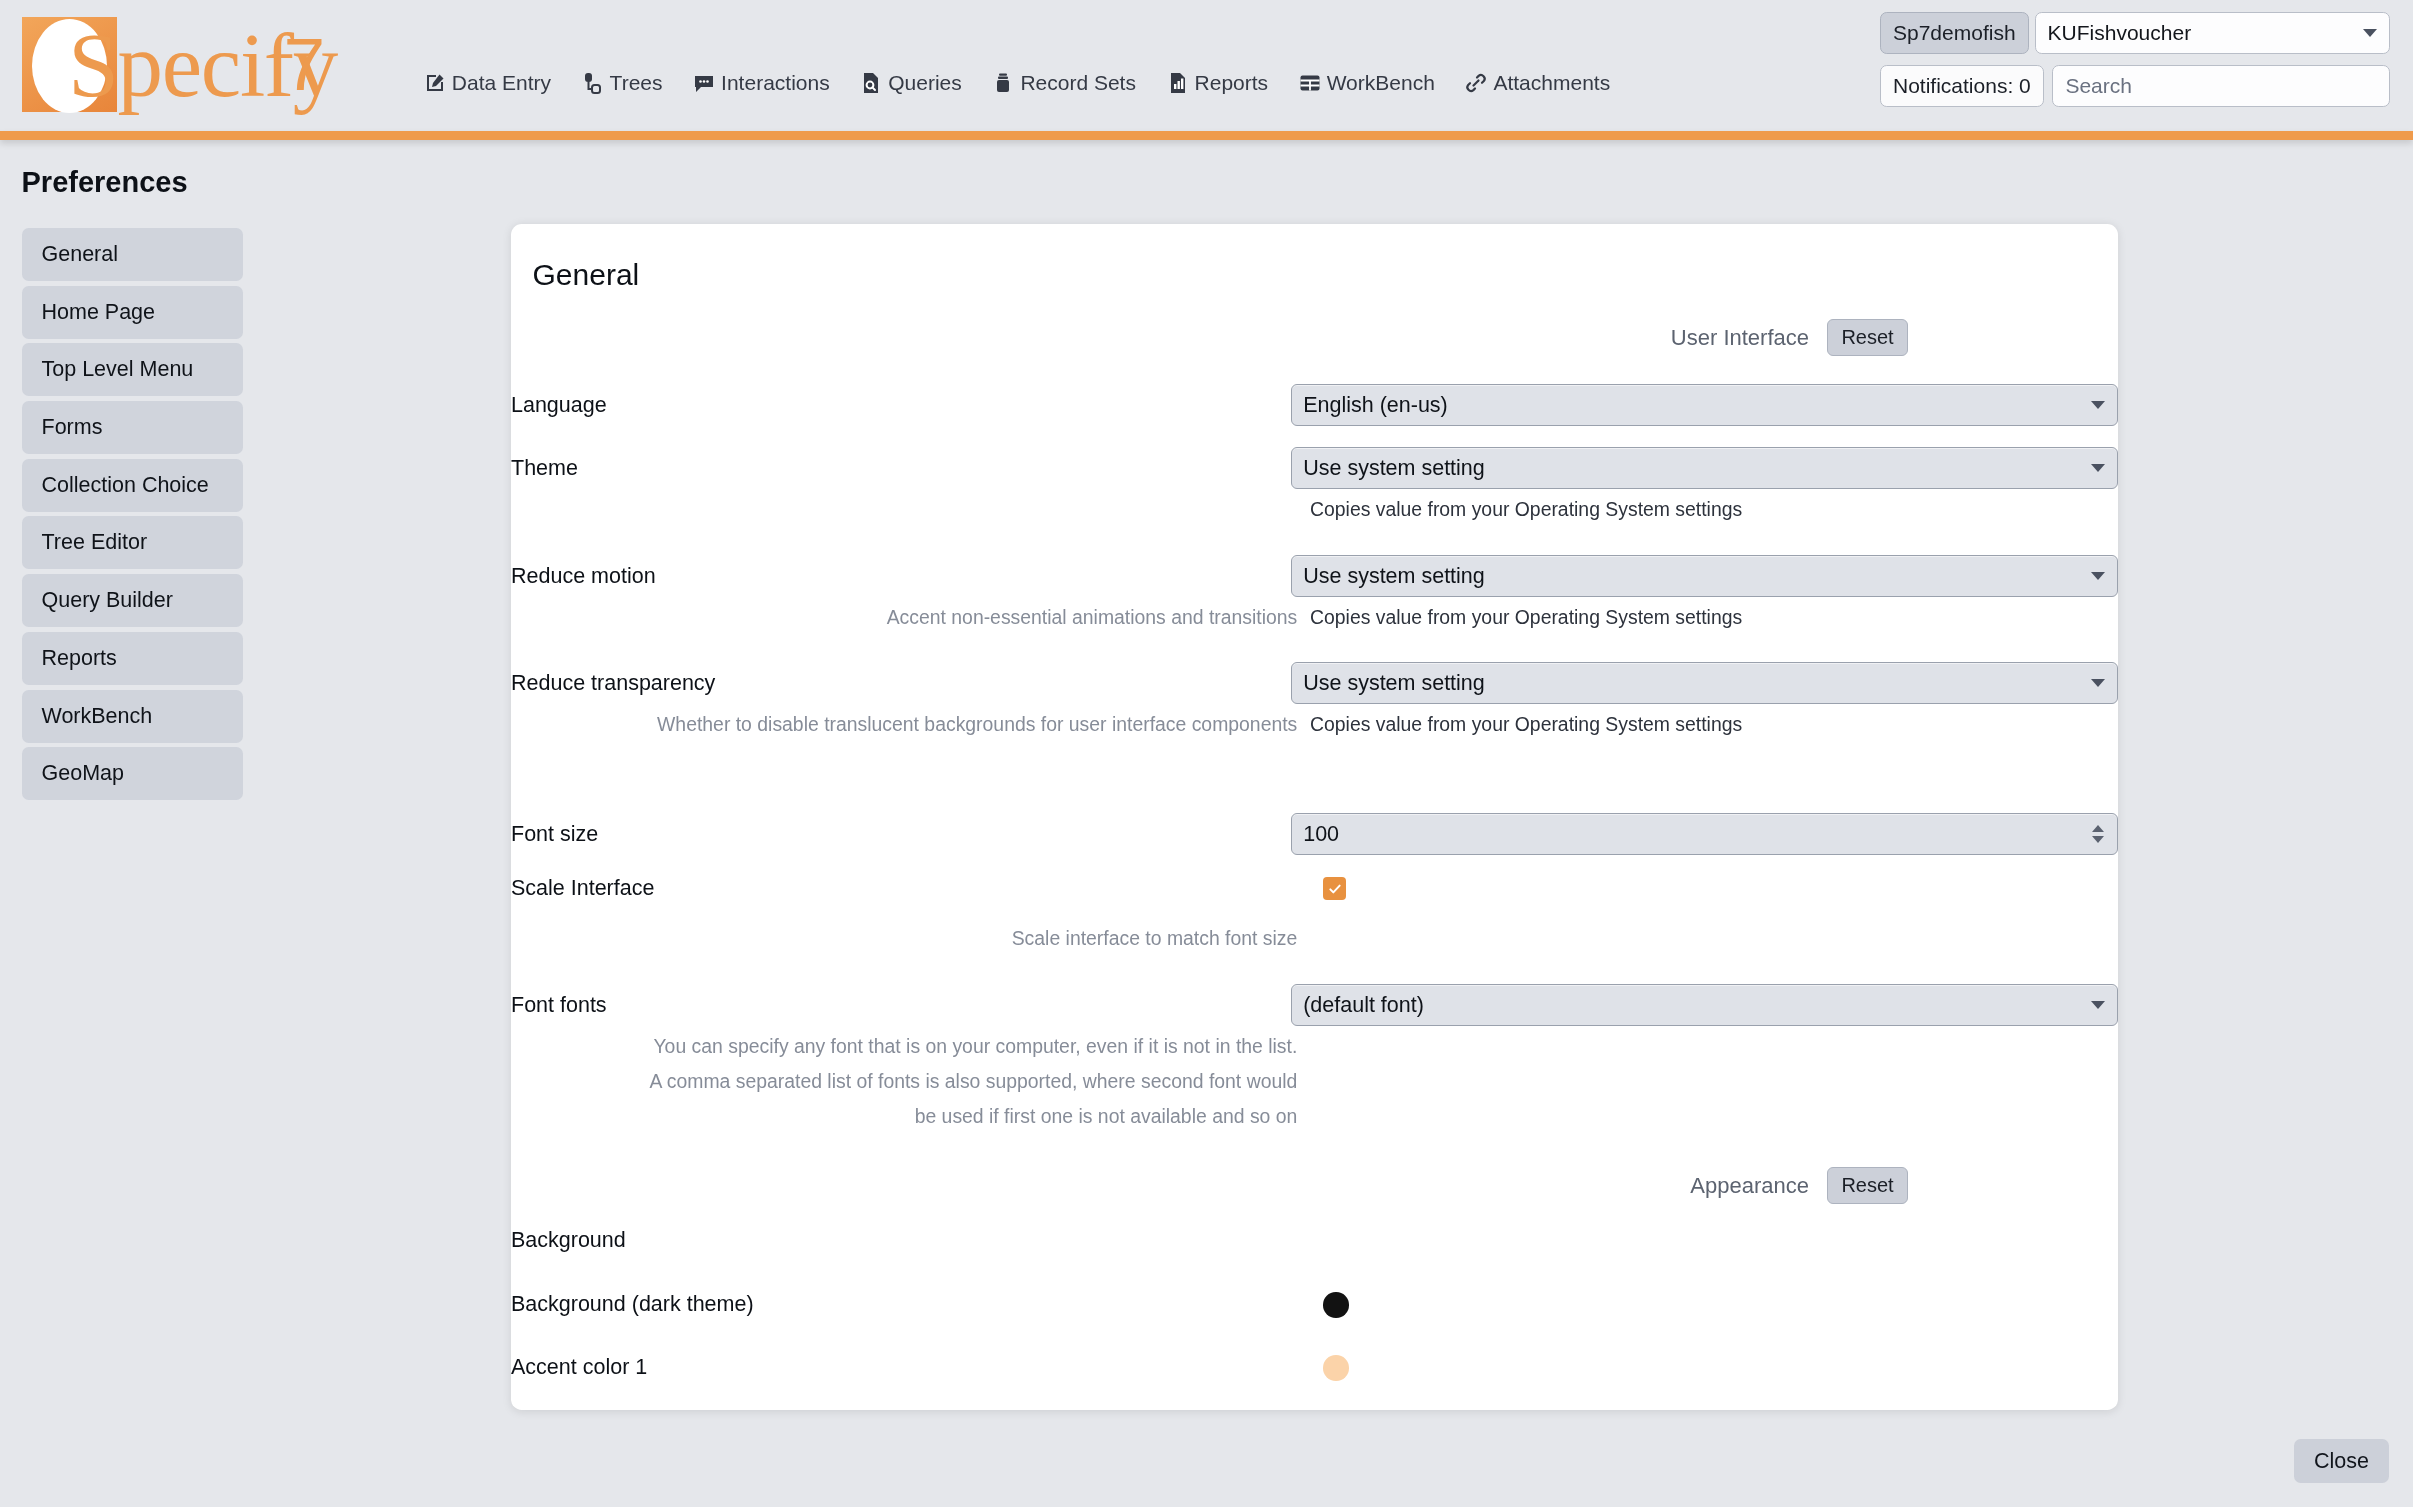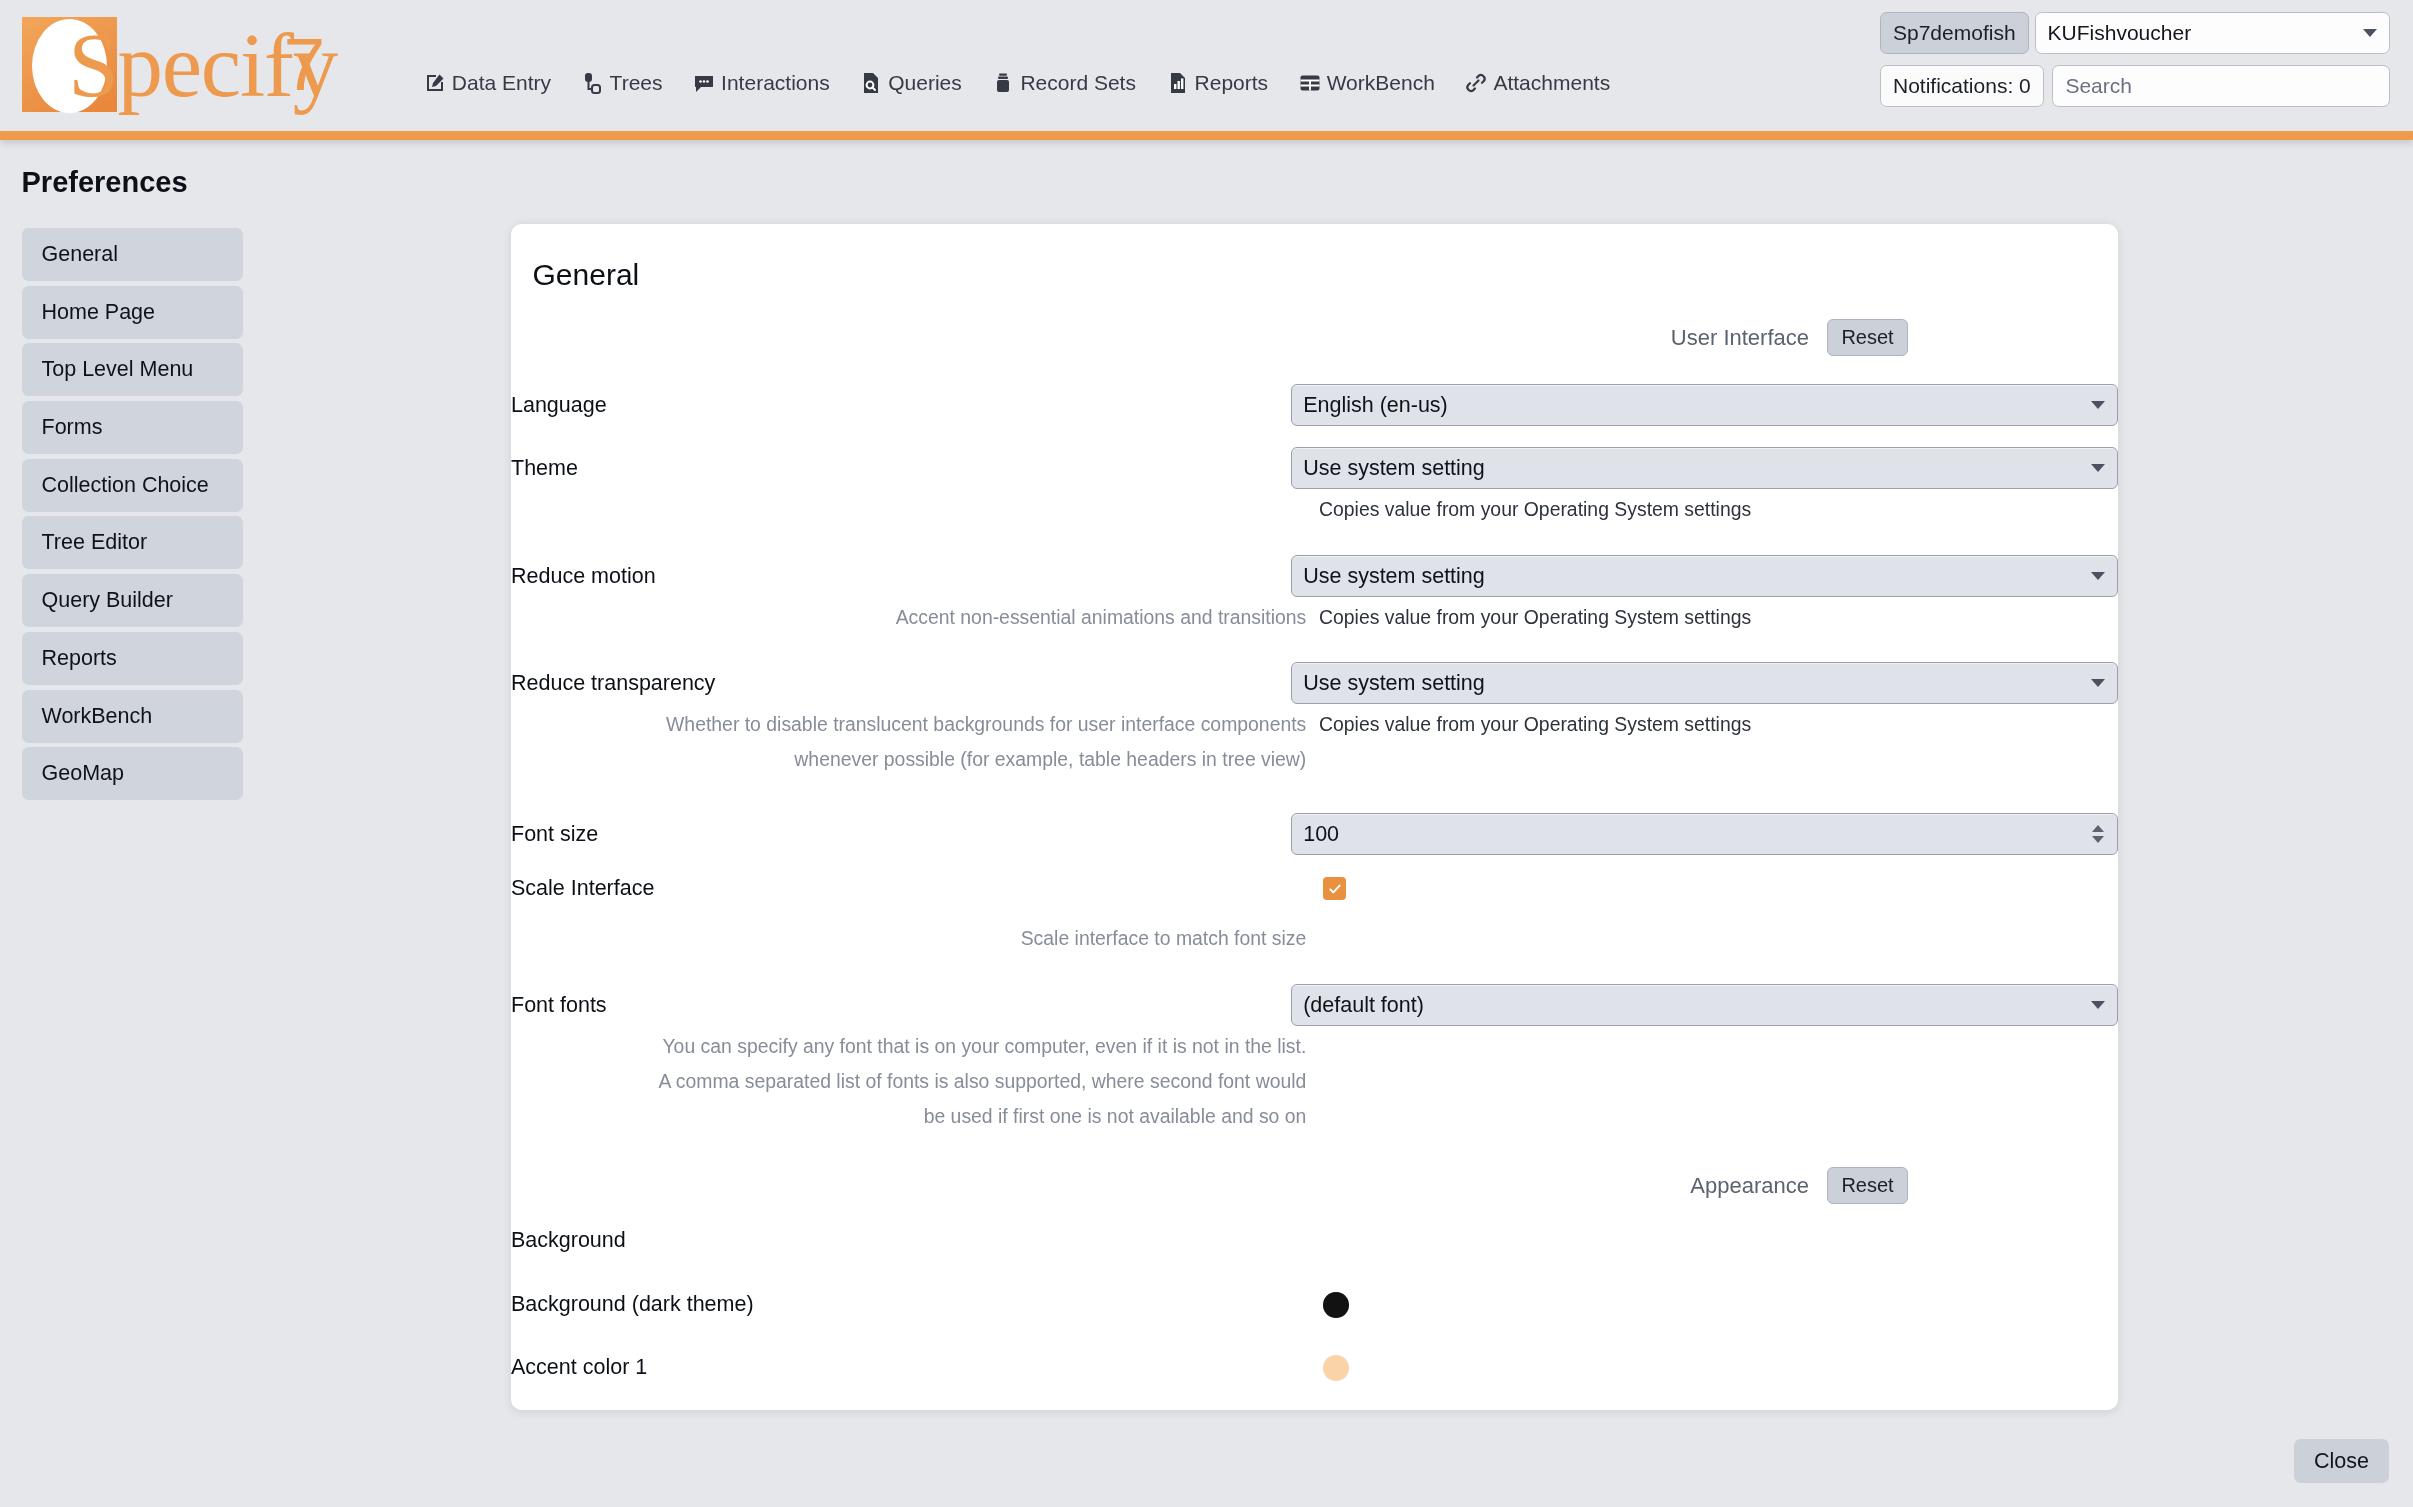--- a/index.html
+++ b/index.html
@@ -272,21 +272,20 @@
     border-right: 6px solid transparent;
   }
   .spinner i.up   { border-bottom: 7.4px solid #5b6270; }
   .spinner i.down { border-top: 7.4px solid #5b6270; }
 
   
   .desc {
     position: absolute;
     left: 0; width: 1883px;
     display: flex;
-    margin-left: 9px;
   }
   .desc .left {
     width: 799px;
     text-align: right;
     padding-right: 12.7px;
     font-size: 19.4px;
     color: #868c98;
     line-height: 35px;
   }
   .desc .right {
@@ -509,21 +508,20 @@
   <div class="frow" style="top:438px;">
     <div class="lbl">Reduce transparency</div>
     <div class="field">
       <span>Use system setting</span>
       <span class="chev2"></span>
     </div>
   </div>
   <div class="desc" style="top:483px;">
     <div class="left">
       <div>Whether to disable translucent backgrounds for user interface components</div>
-      <div>whenever possible (for example, table headers in tree view)</div>
     </div>
     <div class="right">Copies value from your Operating System settings</div>
   </div>
 
   <div class="frow" style="top:589px;">
     <div class="lbl">Font size</div>
     <div class="field">
       <span>100</span>
       <span class="spinner">
         <i class="up"></i>

